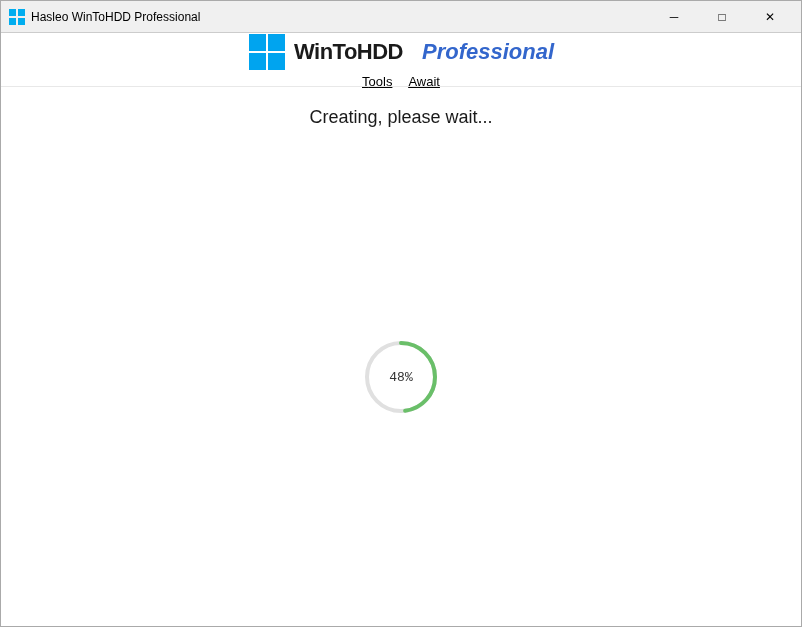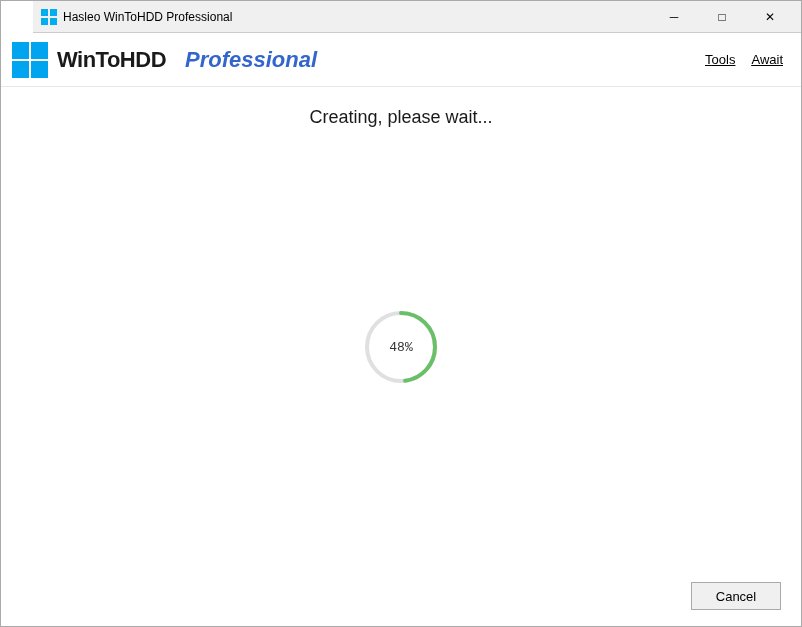--- a/index.html
+++ b/index.html
@@ -27,21 +27,20 @@
 
     
     .title-bar {
       height: 32px;
       background: #f0f0f0;
       display: flex;
       align-items: center;
       padding: 0 8px;
       border-bottom: 1px solid #cccccc;
       flex-shrink: 0;
-      margin-left: 32px;
     }
 
     .title-bar-text {
       font-size: 12px;
       color: #000000;
       flex: 1;
     }
 
     .title-bar-controls {
       display: flex;
@@ -148,20 +147,21 @@
 
     
     .top-bar {
       display: flex;
       align-items: center;
       height: 54px;
       background: #ffffff;
       border-bottom: 1px solid #e8e8e8;
       flex-shrink: 0;
       padding: 0 10px;
+      flex-direction: column;
     }
 
     .logo-area {
       display: flex;
       align-items: center;
       flex: 1;
     }
 
     .win-icon-large {
       width: 38px;
@@ -252,17 +252,14 @@
 
           <circle class="progress-track" cx="40" cy="40" r="34"></circle>
 
           <circle class="progress-fill" cx="40" cy="40" r="34" stroke-dasharray="102.5 213.6"></circle>
         </svg>
         <div class="progress-label">48%</div>
       </div>
     </div>
   </div>
 
-  <div class="footer">
-    <button class="cancel-btn">Cancel</button>
-  </div>
 
 </div>
 
 </body></html>

